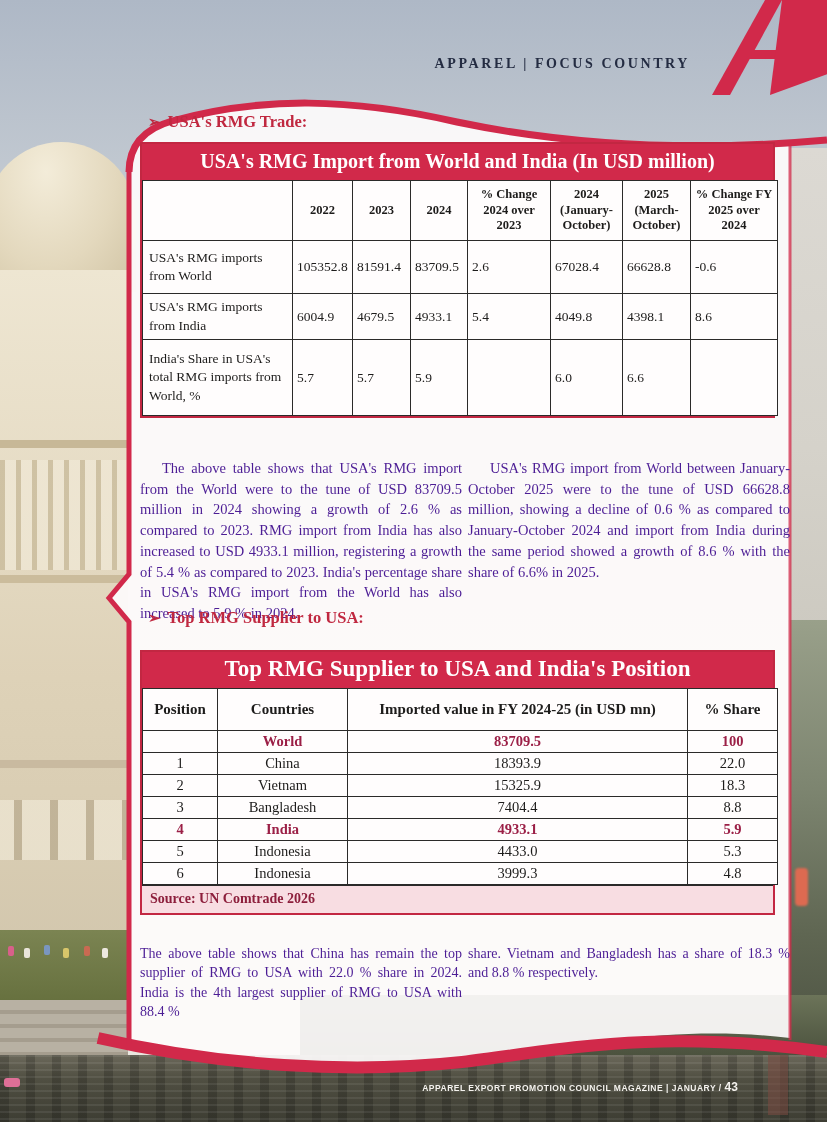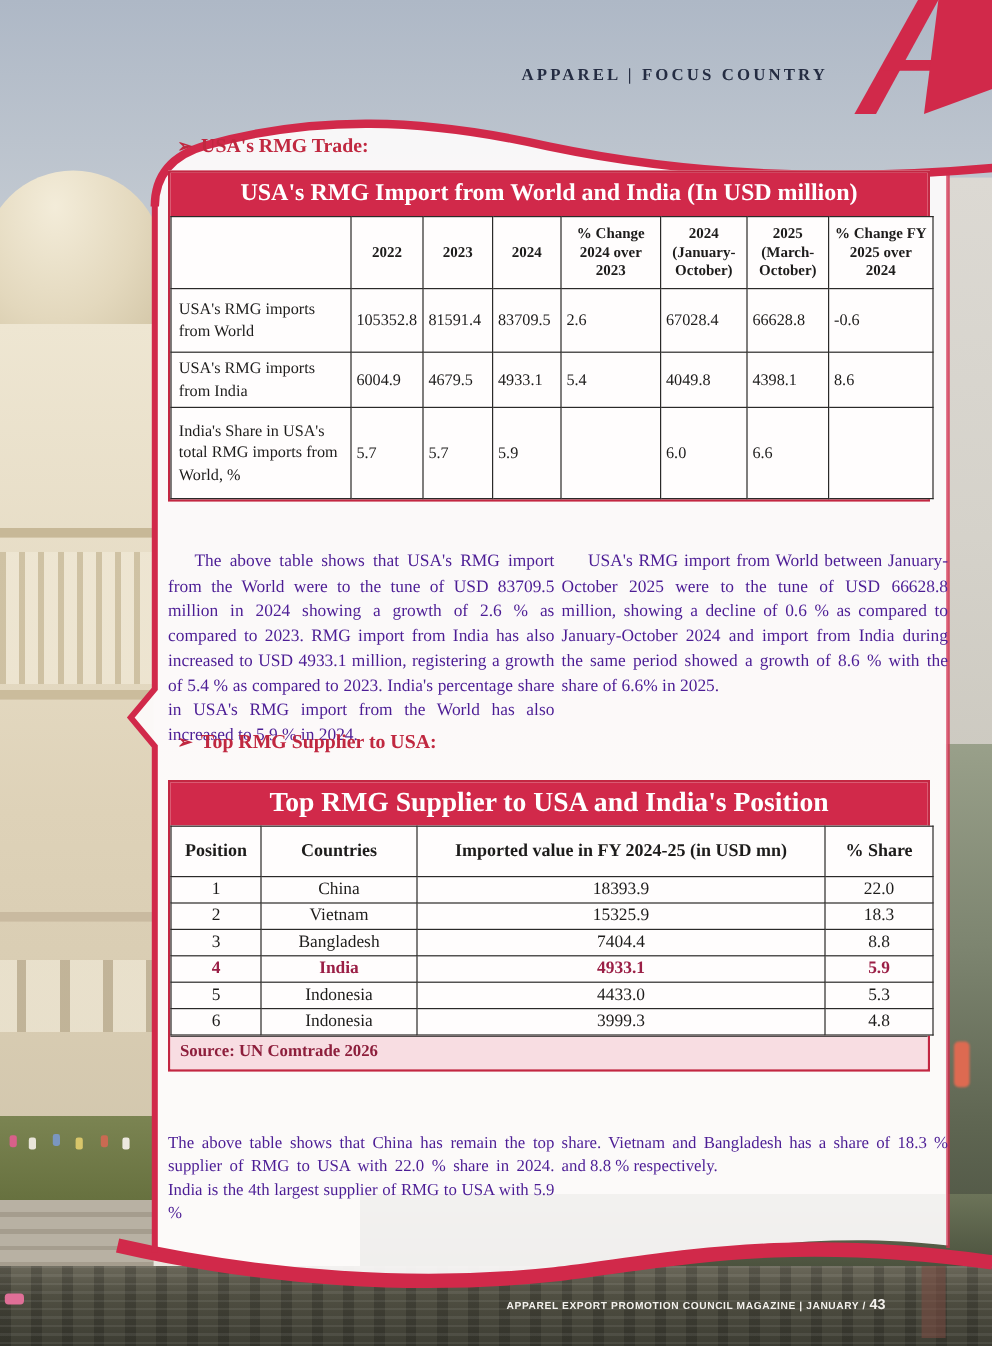--- a/index.html
+++ b/index.html
@@ -214,20 +214,26 @@
         </colgroup>
         <thead>
             <tr id="t2-head">
               <th>Position</th>
               <th>Countries</th>
               <th>Imported value in FY 2024-25 (in USD mn)</th>
               <th>% Share</th>
             </tr>
           </thead>
         <tbody id="t2-body">
+            <tr class="hl">
+              <td></td>
+              <td>World</td>
+              <td>83709.5</td>
+              <td>100</td>
+            </tr>
             <tr>
               <td>1</td>
               <td>China</td>
               <td>18393.9</td>
               <td>22.0</td>
             </tr>
             <tr>
               <td>2</td>
               <td>Vietnam</td>
               <td>15325.9</td>
@@ -255,21 +261,21 @@
               <td>6</td>
               <td>Indonesia</td>
               <td>3999.3</td>
               <td>4.8</td>
             </tr>
           </tbody>
       </table>
       <div class="source-row">Source: UN Comtrade 2026</div>
     </div>
 
-    <div class="para p2l">The above table shows that China has remain the top supplier of RMG to USA with 22.0 % share in 2024. India is the 4th largest supplier of RMG to USA with 5.9 %</div>
+    <div class="para p2l">The above table shows that China has remain the top supplier of RMG to USA with 22.0 % share in 2024. India is the 4th largest supplier of RMG to USA with 88.4 %</div>
     <div class="para p2r">share. Vietnam and Bangladesh has a share of 18.3 % and 8.8 % respectively.</div>
   </div>
 
   <div class="footer">
     <span>APPAREL EXPORT PROMOTION COUNCIL MAGAZINE | JANUARY /</span>
     <span class="pgnum">43</span>
   </div>
 
 </div>
 

